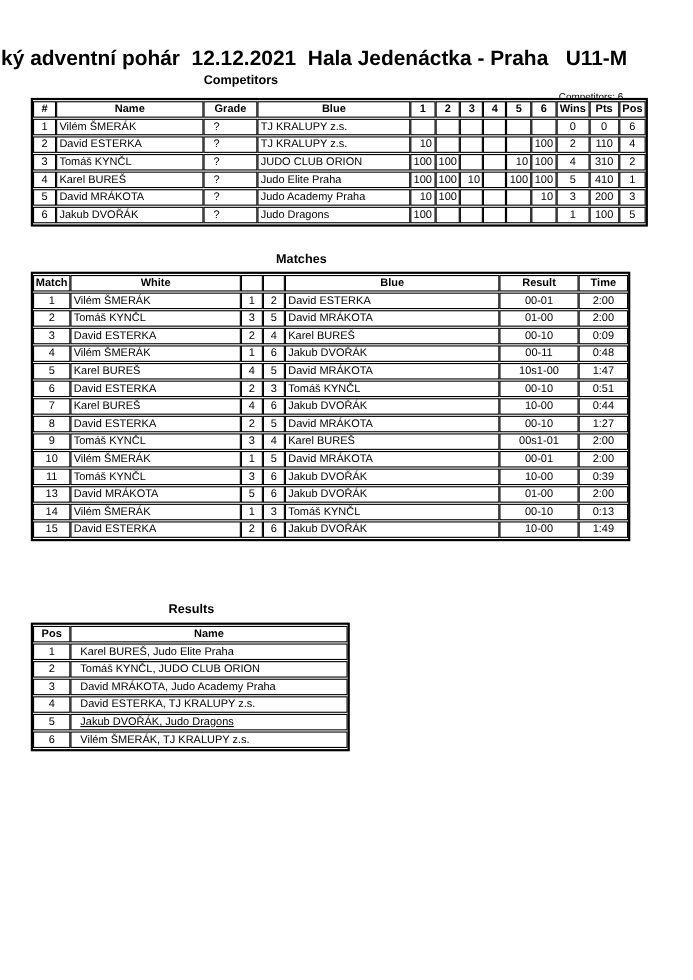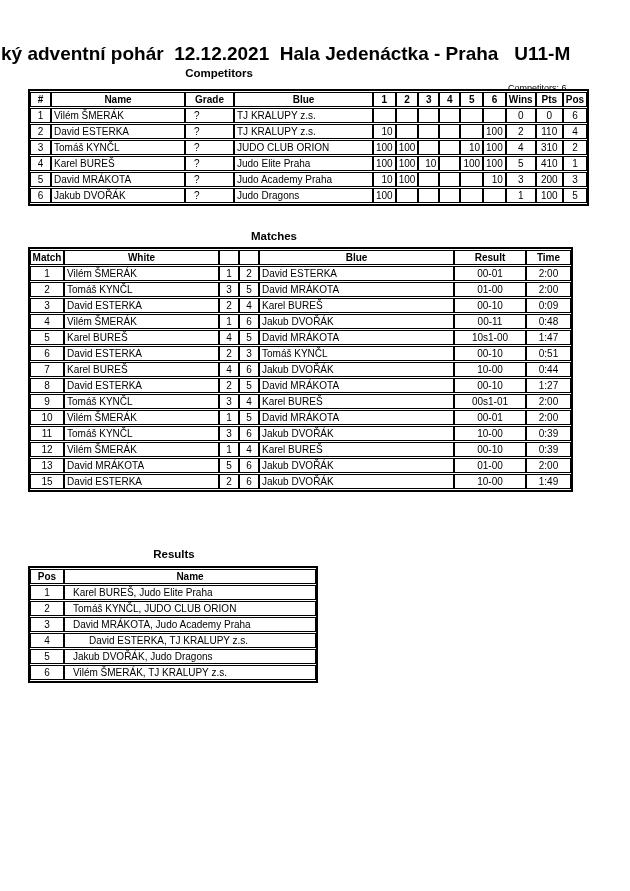--- a/index.html
+++ b/index.html
@@ -290,40 +290,40 @@
       <tr>
         <td class="ac">11</td>
         <td class="al pad-name">Tomáš KYNČL</td>
         <td class="ac">3</td>
         <td class="ac">6</td>
         <td class="al pad-name">Jakub DVOŘÁK</td>
         <td class="ac">10-00</td>
         <td class="ac">0:39</td>
       </tr>
 
-      <tr>
-        <td class="ac">12</td>
-        <td class="al pad-name">Vilém ŠMERÁK</td>
-        <td class="ac">1</td>
-        <td class="ac">4</td>
-        <td class="al pad-name">Karel BUREŠ</td>
+
+      <tr>
+        <td class="ac">13</td>
+        <td class="al pad-name">David MRÁKOTA</td>
+        <td class="ac">5</td>
+        <td class="ac">6</td>
+        <td class="al pad-name">Jakub DVOŘÁK</td>
+        <td class="ac">01-00</td>
+        <td class="ac">2:00</td>
+      </tr>
+
+      <tr>
+        <td class="ac">14</td>
+        <td class="al pad-name">Vilém ŠMERÁK</td>
+        <td class="ac">1</td>
+        <td class="ac">3</td>
+        <td class="al pad-name">Tomáš KYNČL</td>
         <td class="ac">00-10</td>
-        <td class="ac">0:39</td>
-      </tr>
-
-      <tr>
-        <td class="ac">13</td>
-        <td class="al pad-name">David MRÁKOTA</td>
-        <td class="ac">5</td>
-        <td class="ac">6</td>
-        <td class="al pad-name">Jakub DVOŘÁK</td>
-        <td class="ac">01-00</td>
-        <td class="ac">2:00</td>
-      </tr>
-
+        <td class="ac">0:13</td>
+      </tr>
 
       <tr>
         <td class="ac">15</td>
         <td class="al pad-name">David ESTERKA</td>
         <td class="ac">2</td>
         <td class="ac">6</td>
         <td class="al pad-name">Jakub DVOŘÁK</td>
         <td class="ac">10-00</td>
         <td class="ac">1:49</td>
       </tr>
@@ -351,26 +351,26 @@
         <td class="al" style="padding-left:8px;">Tomáš KYNČL, JUDO CLUB ORION</td>
       </tr>
 
       <tr>
         <td class="ac">3</td>
         <td class="al" style="padding-left:8px;">David MRÁKOTA, Judo Academy Praha</td>
       </tr>
 
       <tr>
         <td class="ac">4</td>
-        <td class="al" style="padding-left:24px;">David ESTERKA, TJ KRALUPY z.s.</td>
-      </tr>
-
-      <tr>
-        <td class="ac">5</td>
-        <td class="al" style="padding-left:8px;">Jakub DVOŘÁK, Judo Dragons</td>
+        <td class="al" style="padding-left:8px;">David ESTERKA, TJ KRALUPY z.s.</td>
+      </tr>
+
+      <tr>
+        <td class="ac">5</td>
+        <td class="al" style="padding-left:8px;text-decoration:underline;">Jakub DVOŘÁK, Judo Dragons</td>
       </tr>
 
       <tr>
         <td class="ac">6</td>
         <td class="al" style="padding-left:8px;">Vilém ŠMERÁK, TJ KRALUPY z.s.</td>
       </tr>
     </tbody>
 </table>
 
 </body></html>

